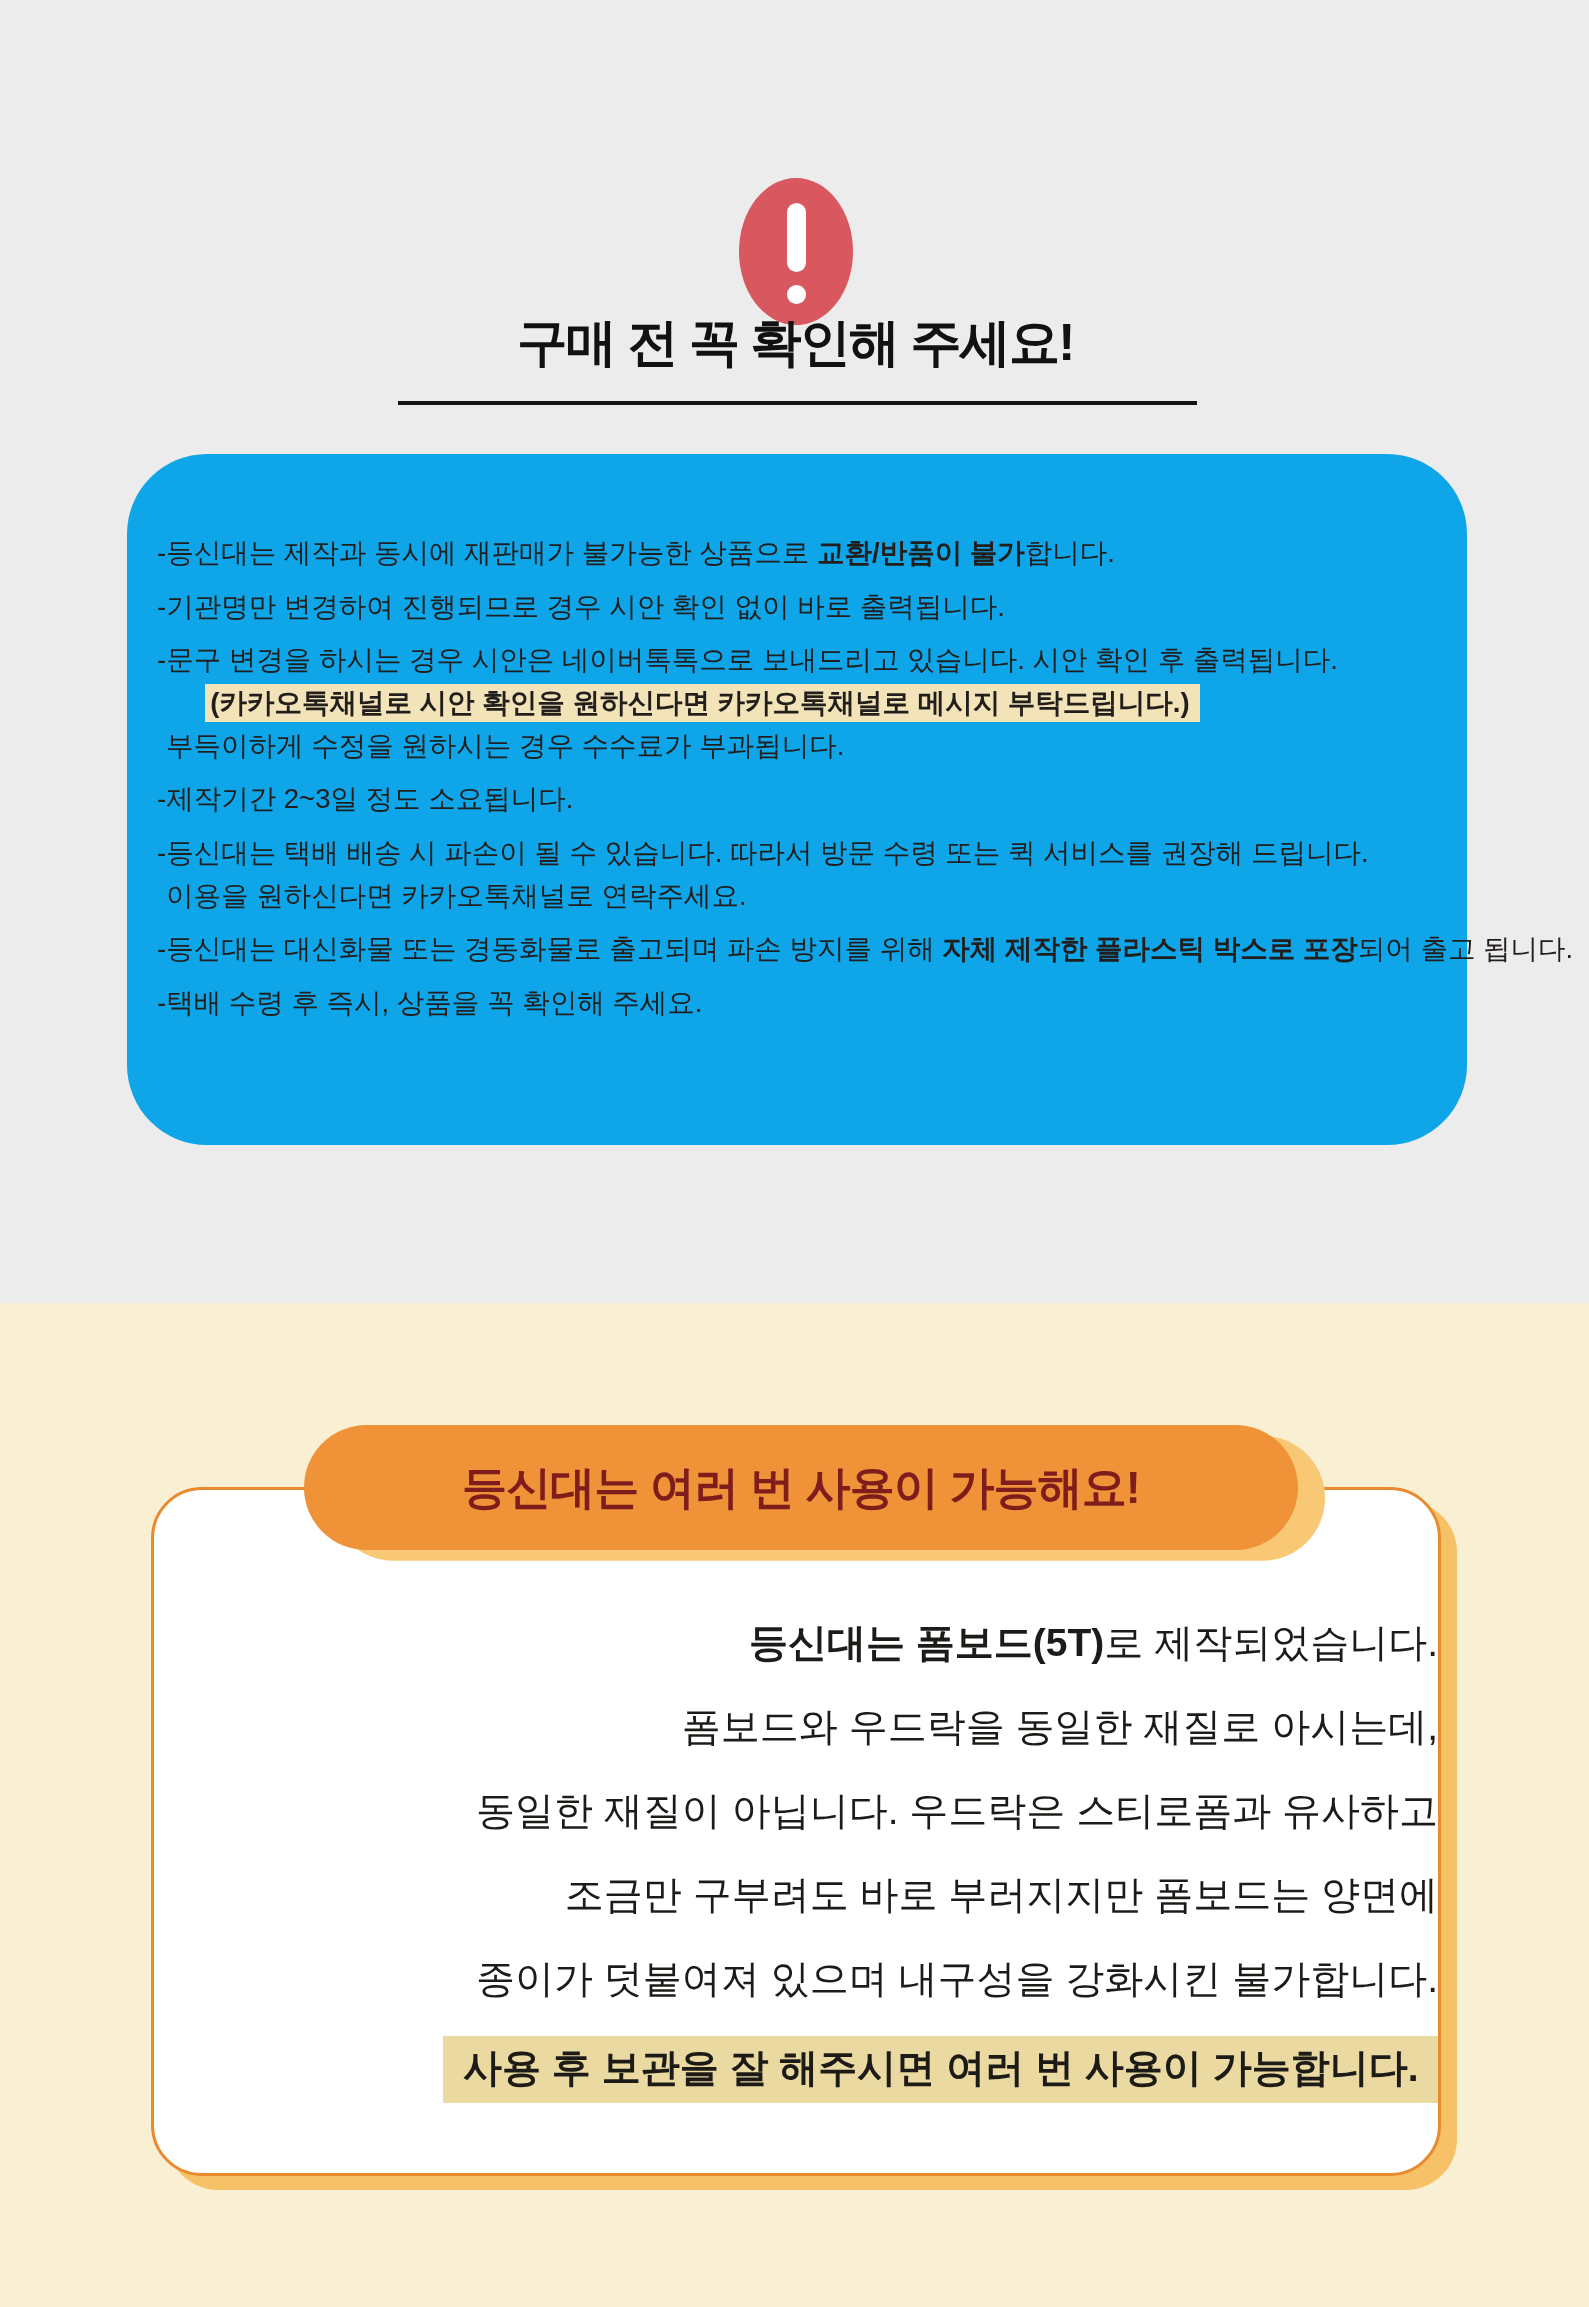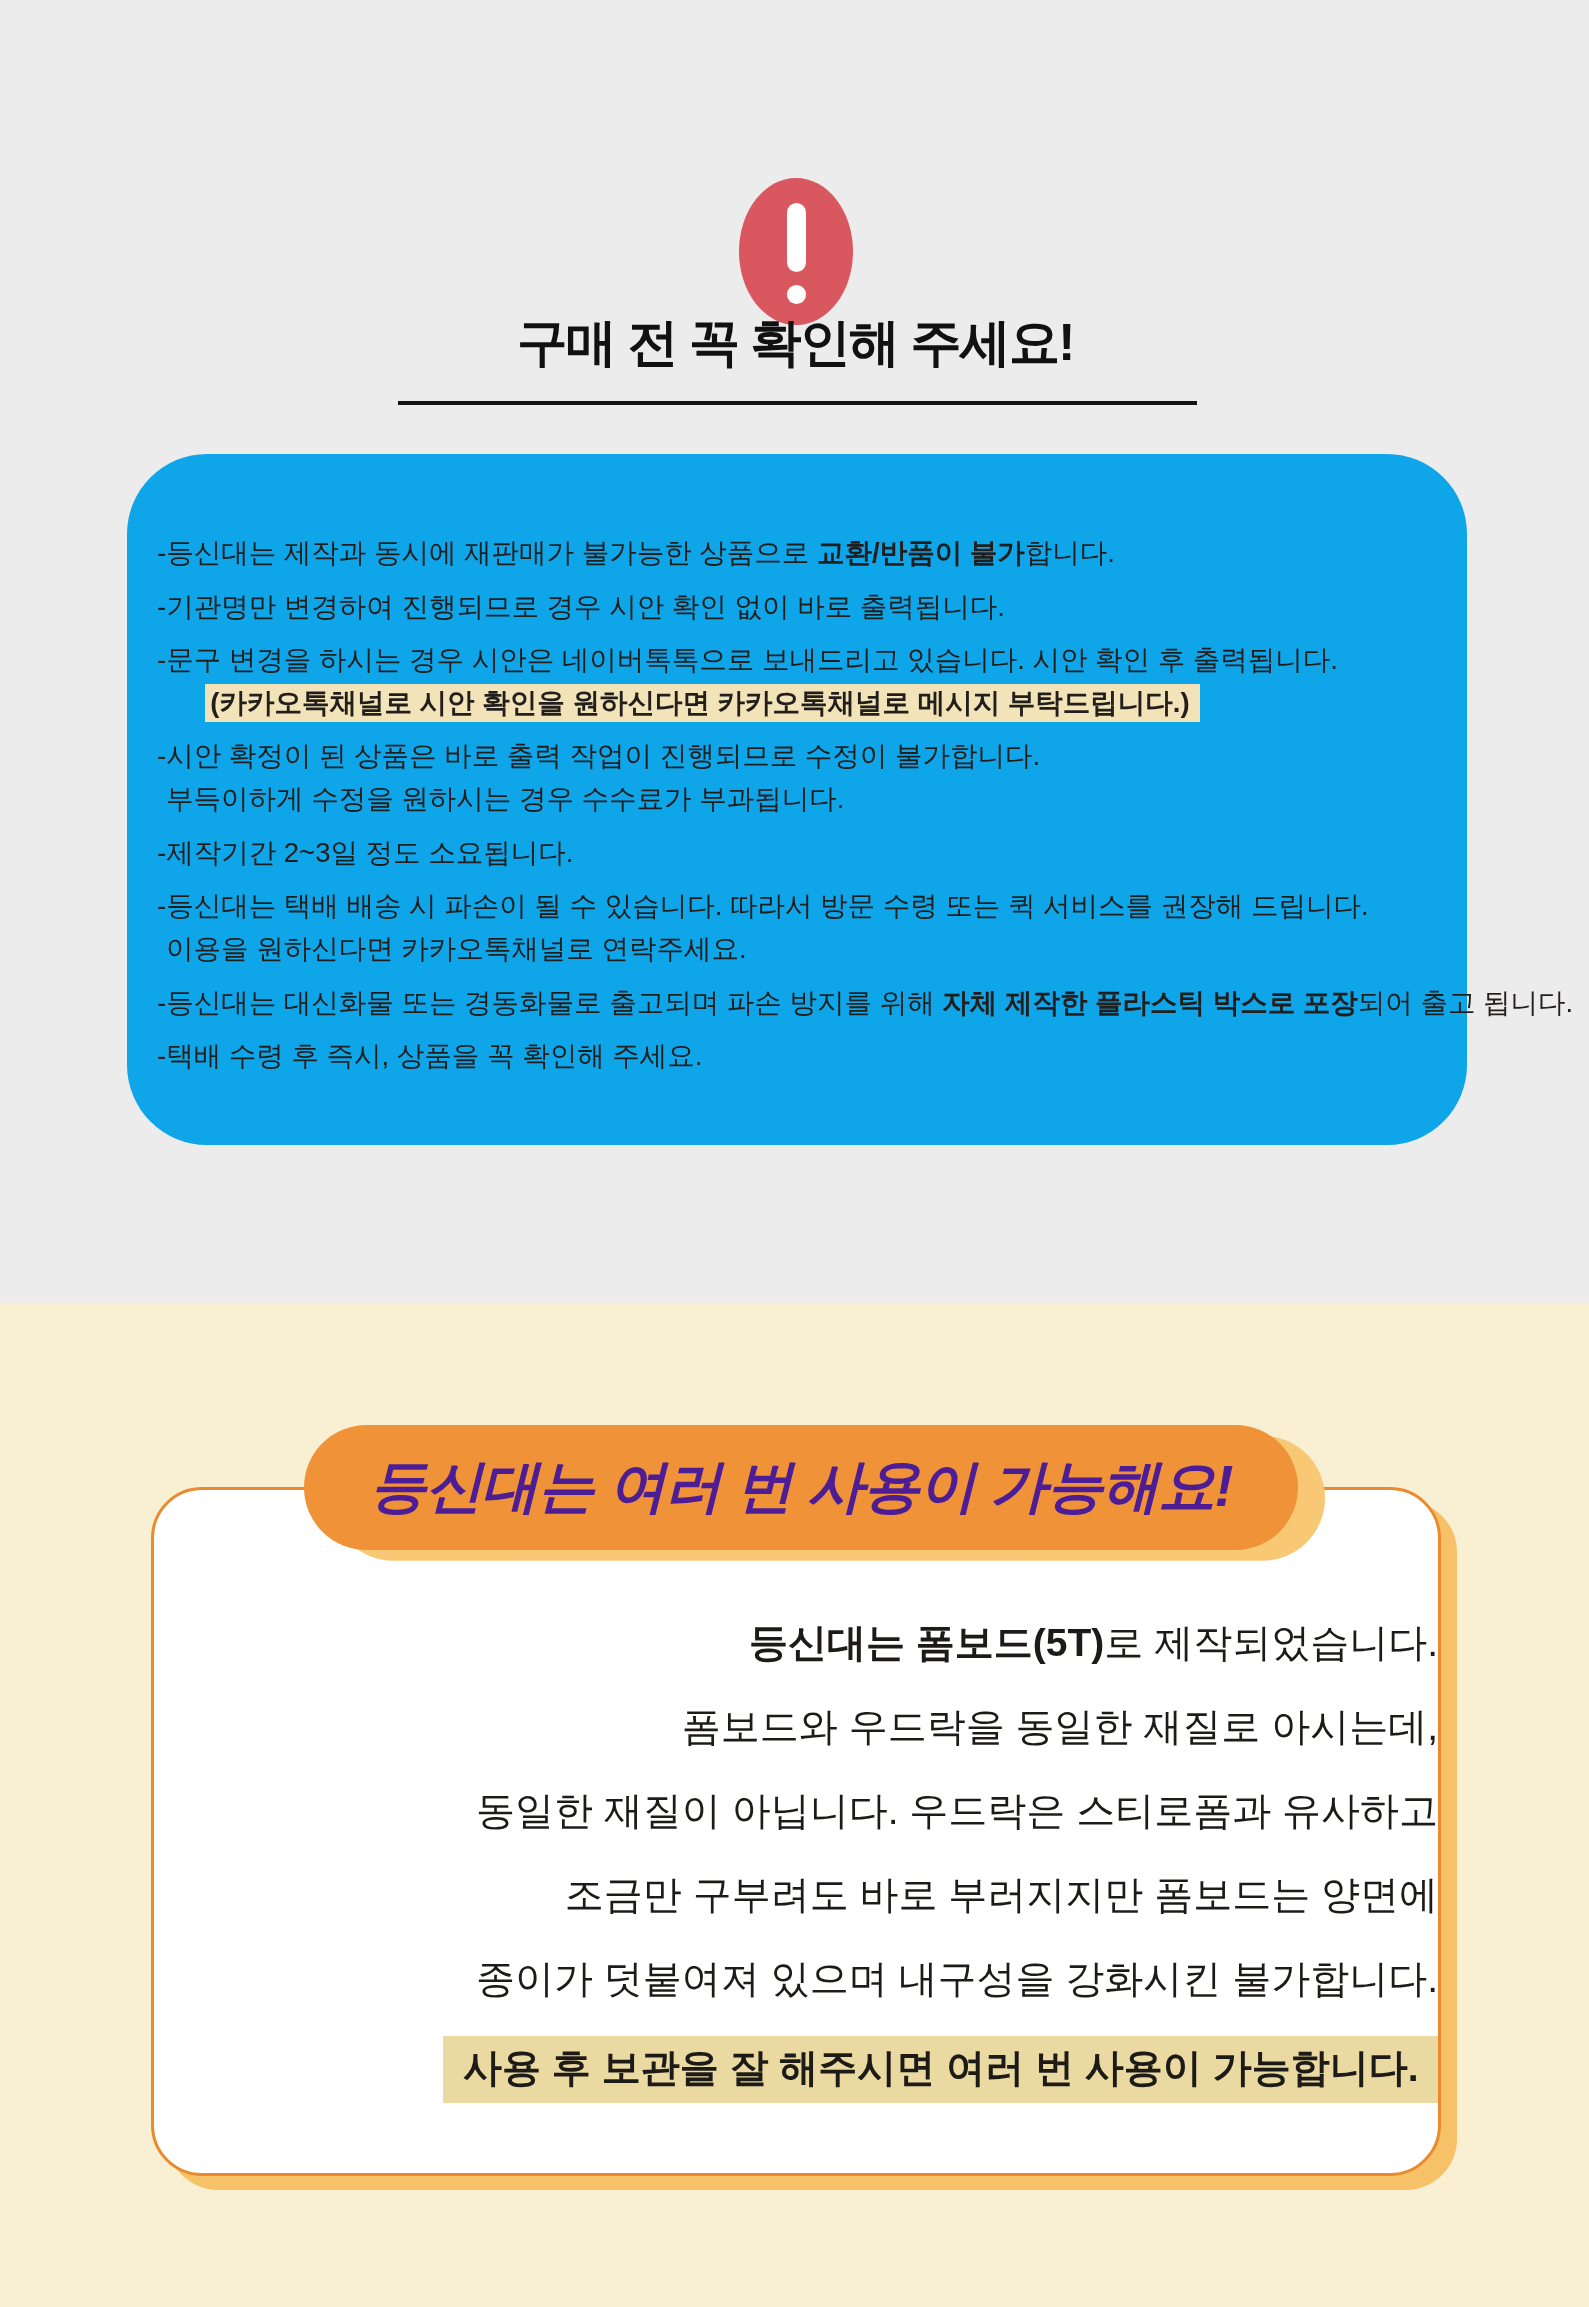--- a/index.html
+++ b/index.html
@@ -67,23 +67,22 @@
     z-index:1;
   }
   .reuse-banner{
     position:absolute;left:304px;top:122px;width:994px;height:125px;
     background:#f09238;border-radius:63px;
     box-shadow:27px 10.7px 0 #f8c875;
     display:flex;align-items:center;justify-content:center;
     z-index:2;
   }
   .reuse-banner-label{
-    color:#4c1d95;font-size:57px;font-weight:900;letter-spacing:-0.9px;
+    color:#7f1d1d;font-size:45px;font-weight:900;letter-spacing:-0.9px;
     white-space:nowrap;
-    font-style:italic;
   }
   .reuse-list{
     position:absolute;left:0;top:126px;width:100%;
     text-align:right;font-size:39px;line-height:53px;color:#1d1b18;
   }
   .reuse-list .line{white-space:nowrap;margin-bottom:31px;}
   .hl2{
     background:#ead9a0;font-weight:700;
     padding:5.3px 19.5px 9px 19.5px;display:inline-block;
   }
@@ -99,21 +98,20 @@
       <div class="alert-dot"></div>
     </div>
     <h1 class="notice-title">구매 전 꼭 확인해 주세요!</h1>
     <div class="title-underline"></div>
     <div class="notice-card">
       <div class="notice-list" id="notice-list">
           <div class="line bullet"><span>-등신대는 제작과 동시에 재판매가 불가능한 상품으로 </span><span class="b">교환/반품이 불가</span><span>합니다.</span></div>
           <div class="line bullet"><span>-기관명만 변경하여 진행되므로 경우 시안 확인 없이 바로 출력됩니다.</span></div>
           <div class="line bullet"><span>-문구 변경을 하시는 경우 시안은 네이버톡톡으로 보내드리고 있습니다. 시안 확인 후 출력됩니다.</span></div>
           <div class="line highlight"><span class="hl1"><span class="b">(카카오톡채널로 시안 확인을 원하신다면 카카오톡채널로 메시지 부탁드립니다.)</span></span></div>
-          <div class="line bullet"><span>-시안 확정이 된 상품은 바로 출력 작업이 진행되므로 수정이 불가합니다.</span></div>
           <div class="line cont"><span>부득이하게 수정을 원하시는 경우 수수료가 부과됩니다.</span></div>
           <div class="line bullet"><span>-제작기간 2~3일 정도 소요됩니다.</span></div>
           <div class="line bullet"><span>-등신대는 택배 배송 시 파손이 될 수 있습니다. 따라서 방문 수령 또는 퀵 서비스를 권장해 드립니다.</span></div>
           <div class="line cont"><span>이용을 원하신다면 카카오톡채널로 연락주세요.</span></div>
           <div class="line bullet"><span>-등신대는 대신화물 또는 경동화물로 출고되며 파손 방지를 위해 </span><span class="b">자체 제작한 플라스틱 박스로 포장</span><span>되어 출고 됩니다.</span></div>
           <div class="line bullet"><span>-택배 수령 후 즉시, 상품을 꼭 확인해 주세요.</span></div>
         </div>
     </div>
   </section>
 

